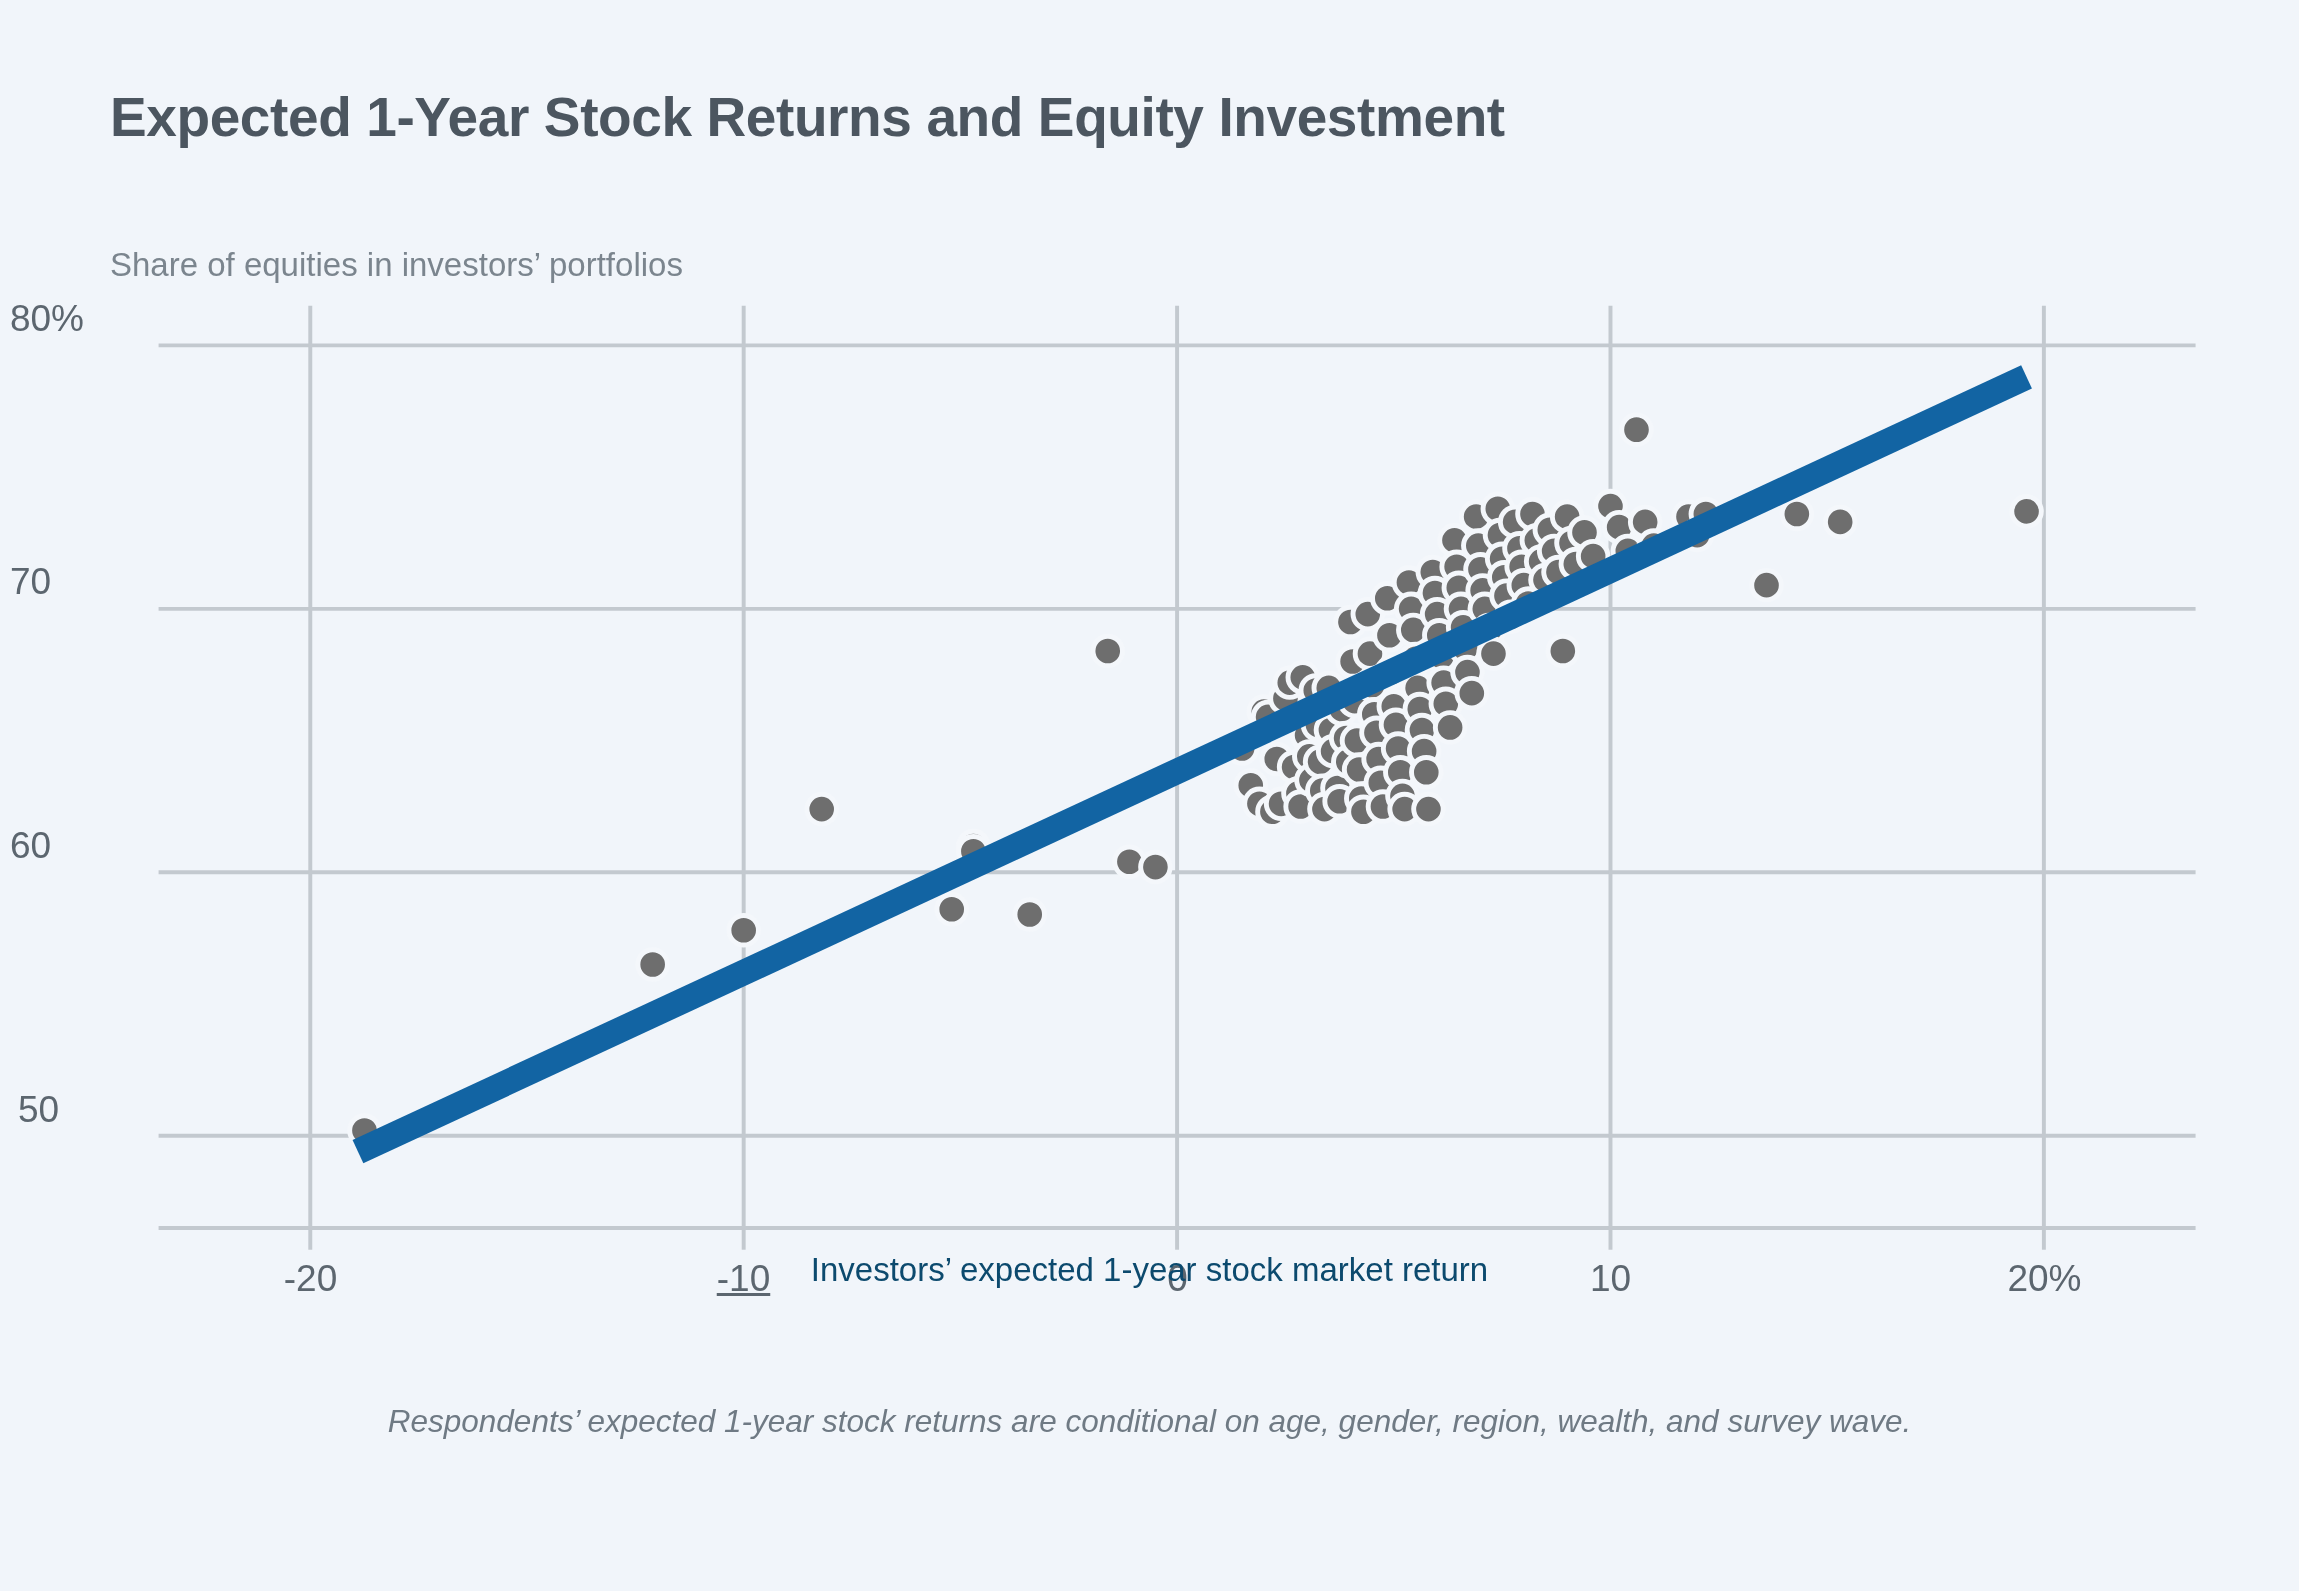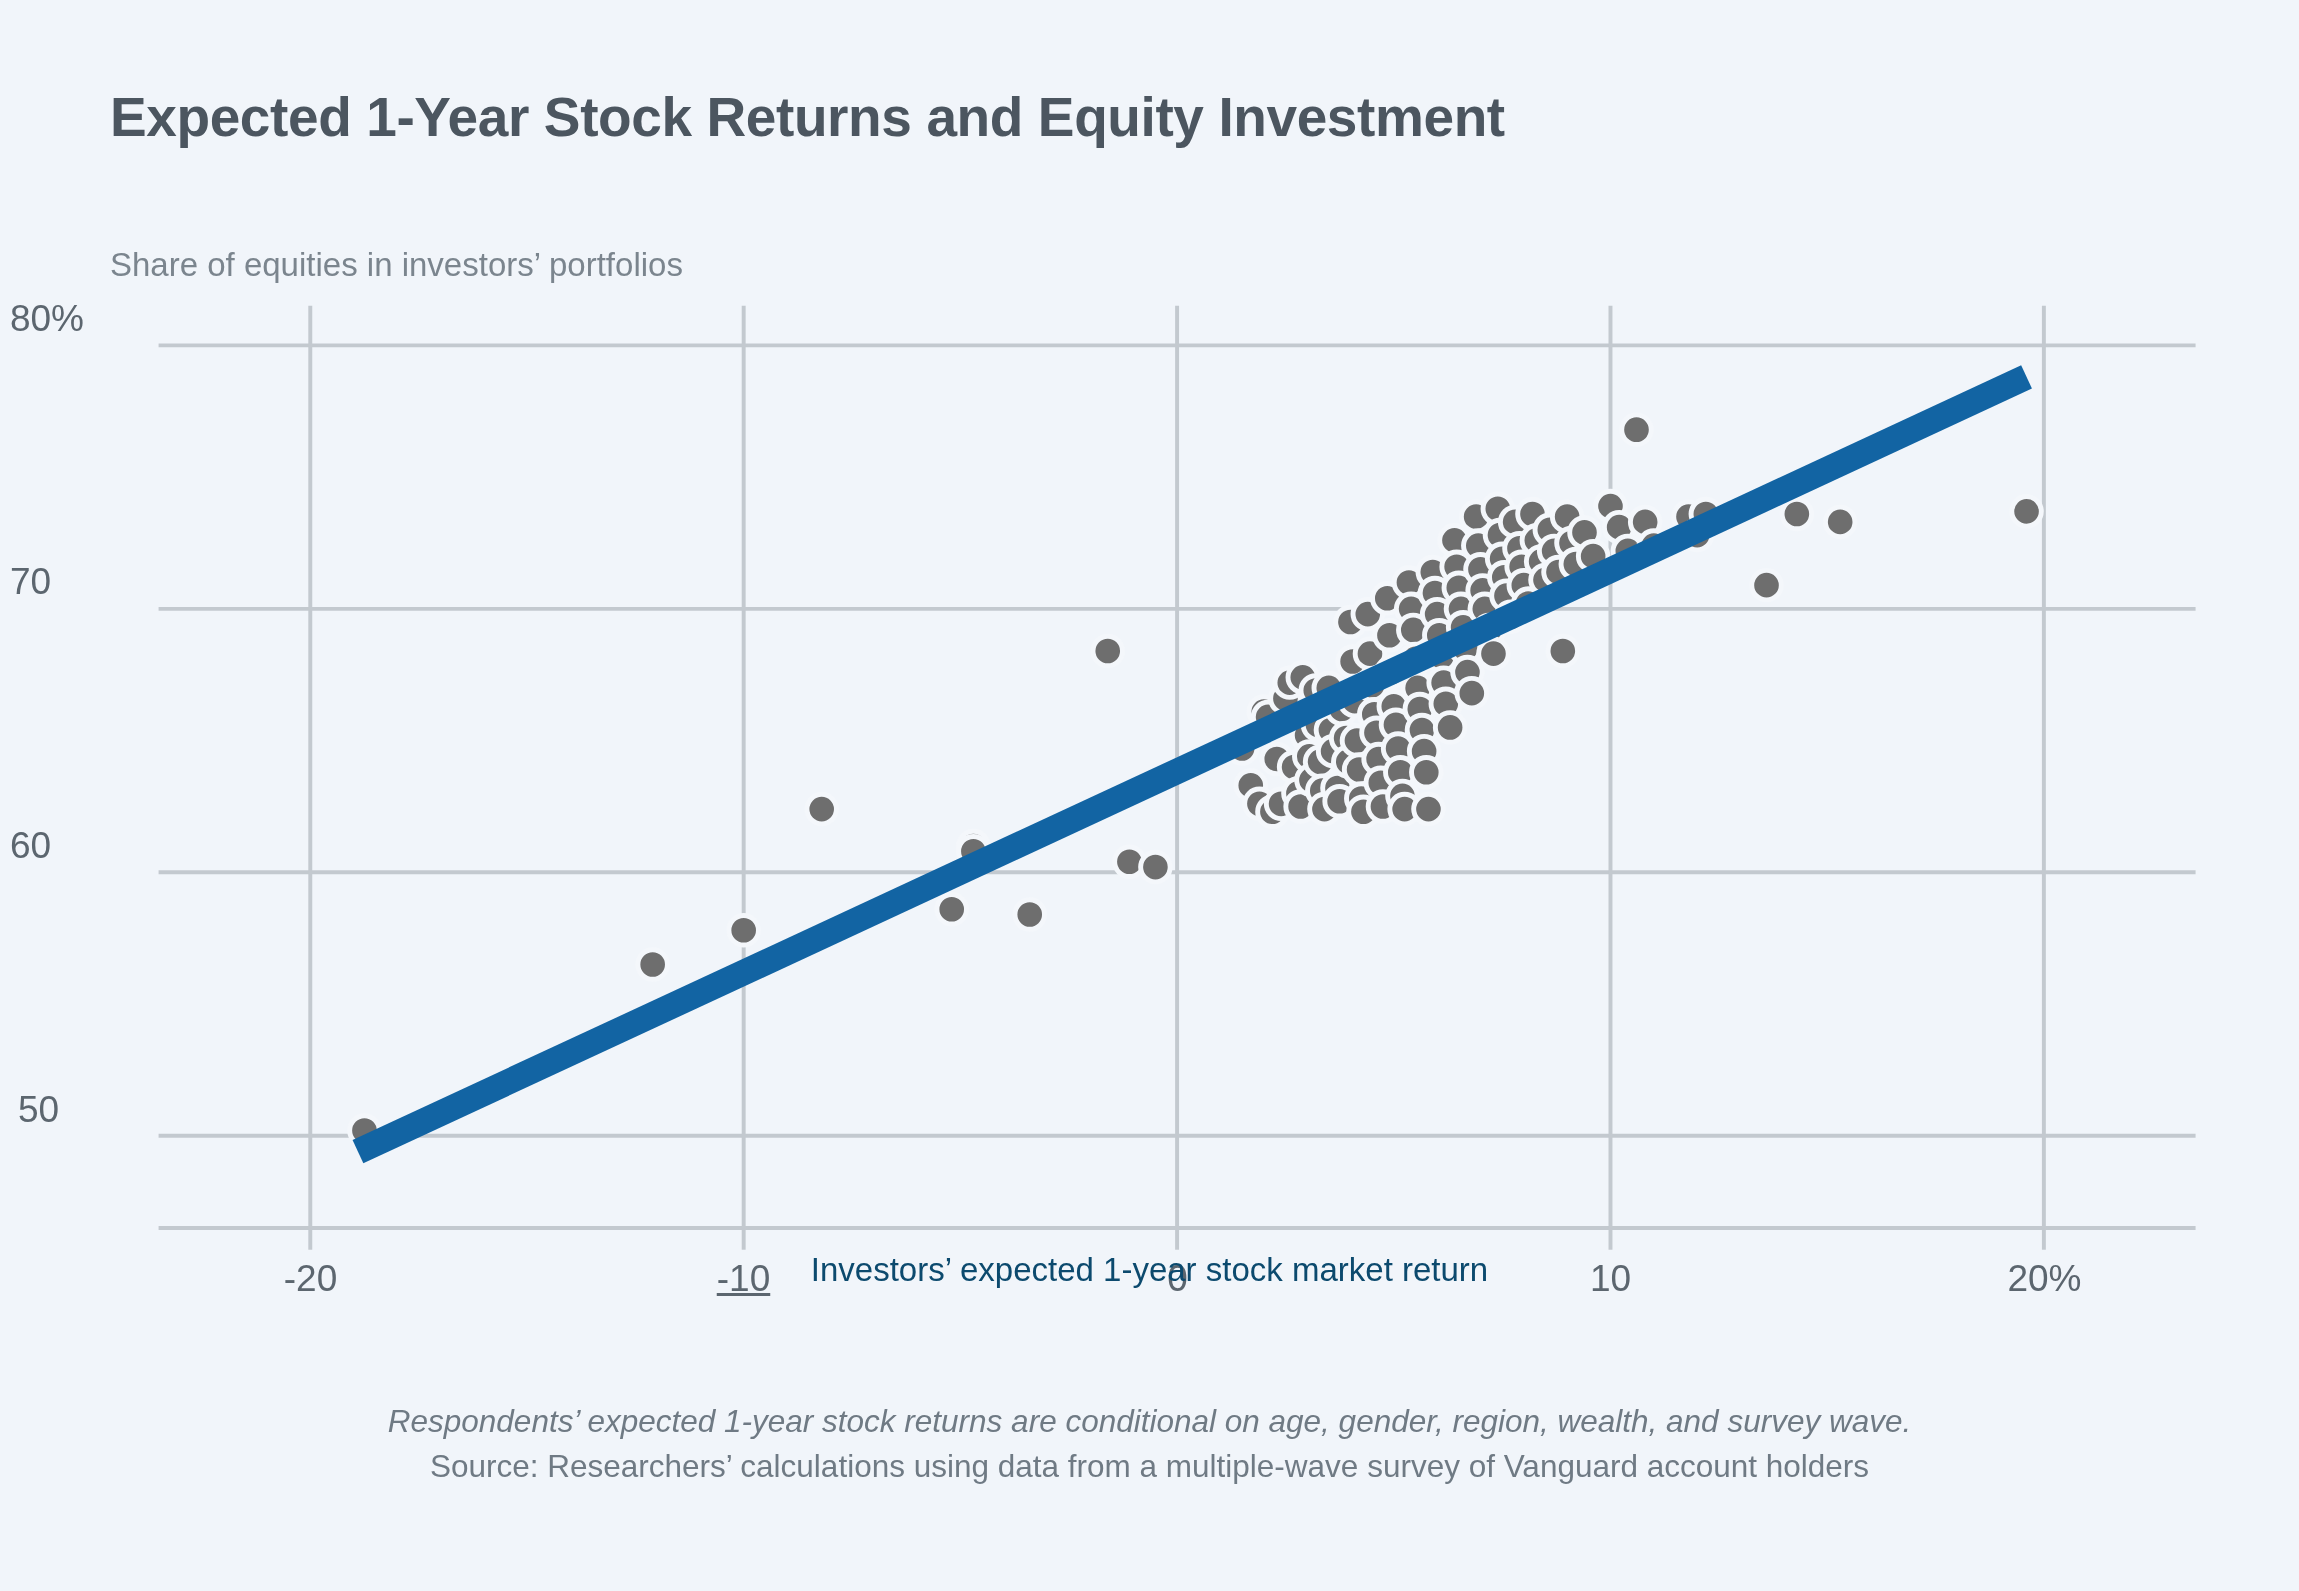--- a/index.html
+++ b/index.html
@@ -253,17 +253,16 @@
       <div class="tick-label" style="left: 645px; width: 197px; text-align: center; top: 1258px; text-decoration: underline;">-10</div>
       <div class="tick-label" style="left: 1079px; width: 197px; text-align: center; top: 1258px;">0</div>
       <div class="tick-label" style="left: 1512px; width: 197px; text-align: center; top: 1258px;">10</div>
       <div class="tick-label" style="left: 1946px; width: 197px; text-align: center; top: 1258px;">20%</div>
     </div>
 
   <div id="x-axis-title">Investors’ expected 1-year stock market return</div>
 
   <div id="notes">
     <span id="note-line-1">Respondents’ expected 1-year stock returns are conditional on age, gender, region, wealth, and survey wave.</span>
-    <span id="note-line-2">Source: Researchers’ calculations using data from a multiple-wave survey of Vanguard account holders</span>
   </div>
 
 </div>
 
 
 </body></html>

